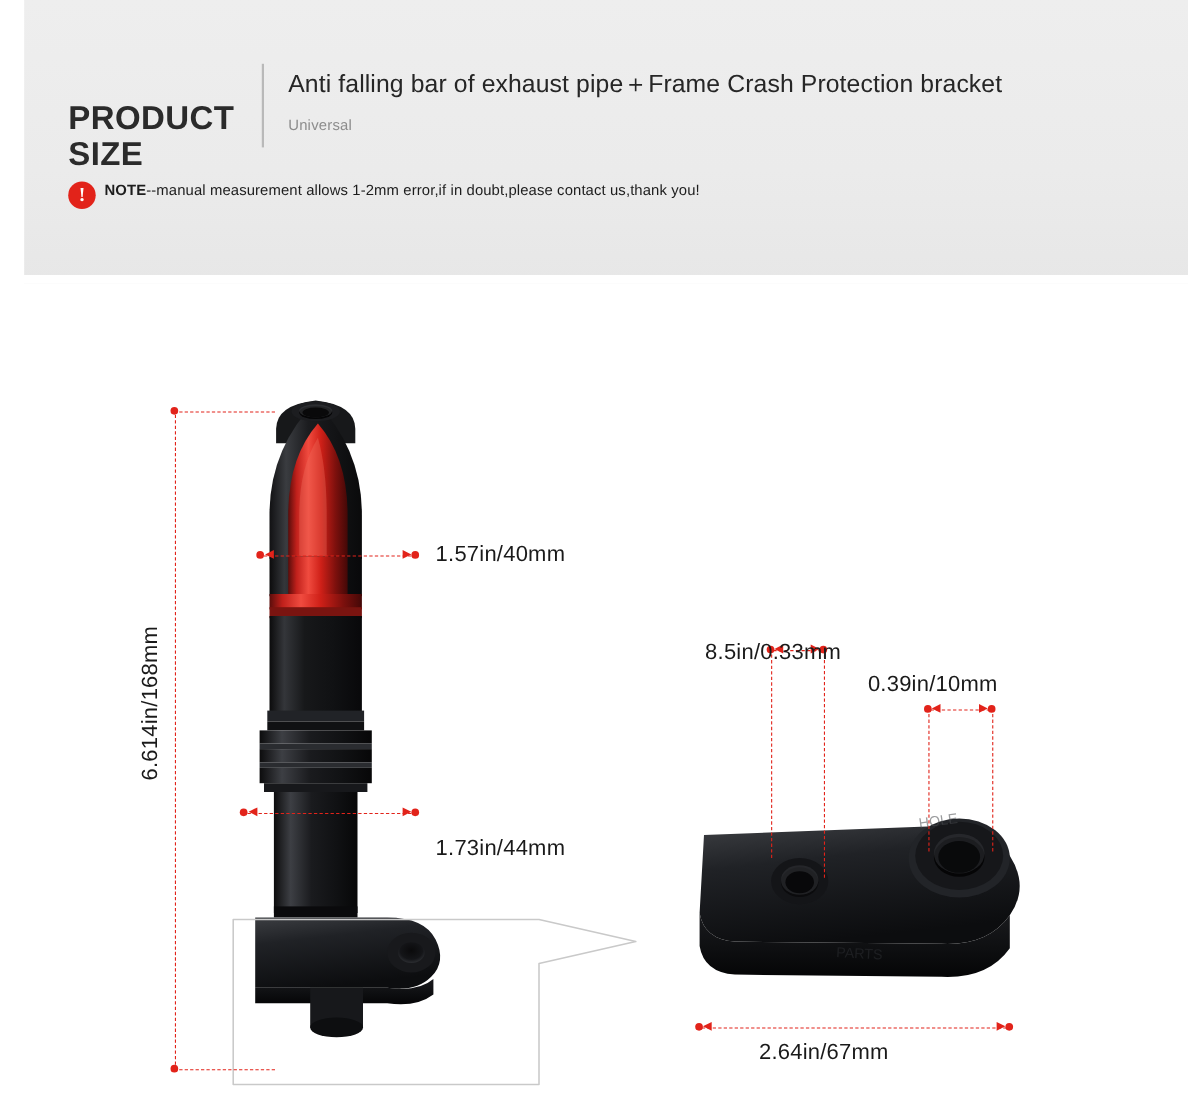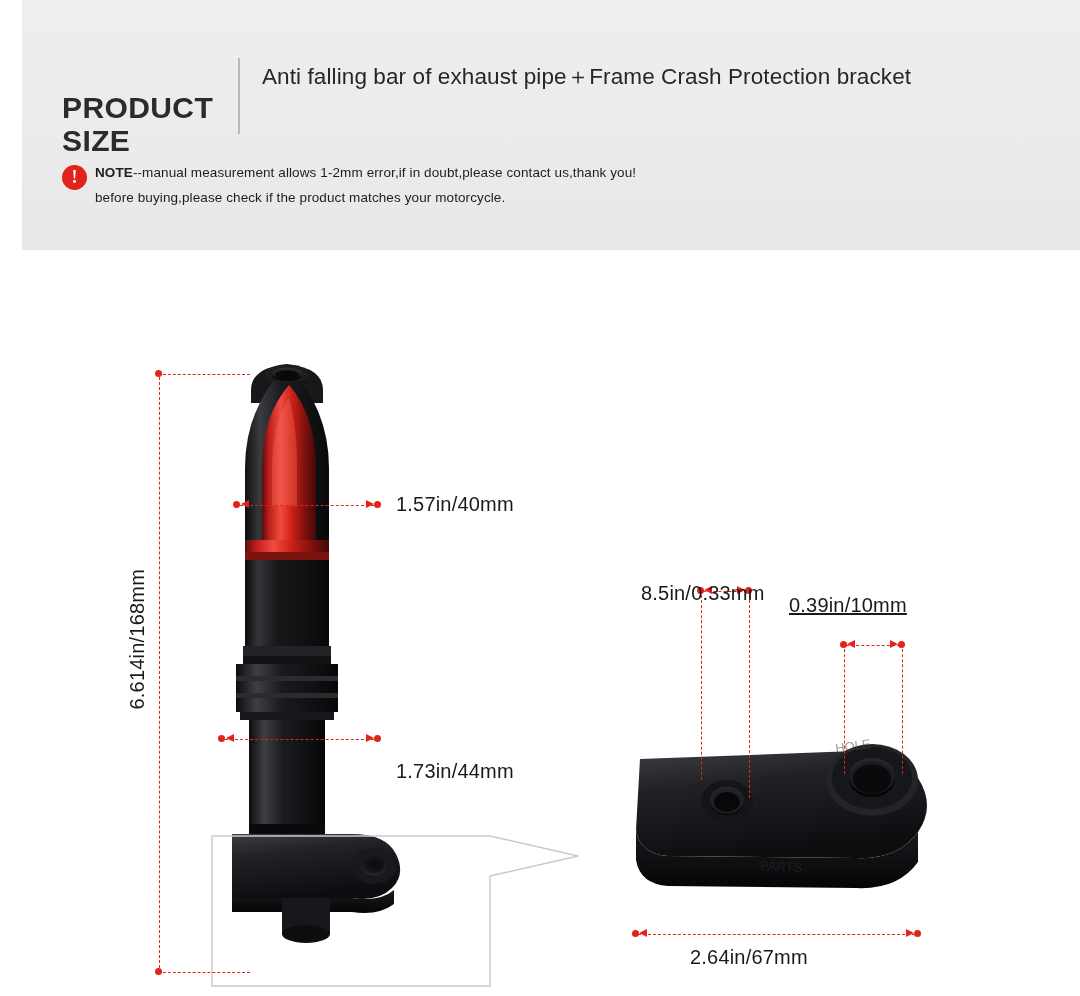--- a/index.html
+++ b/index.html
@@ -184,27 +184,27 @@
     <div class="title-main">
       <span>PRODUCT</span><br>
       <span>SIZE</span>
     </div>
   </div>
 
   <div class="divider-vert"></div>
 
   <div class="subtitle-block">
     <div class="subtitle-main">Anti falling bar of exhaust pipe＋Frame Crash Protection bracket</div>
+    <div class="subtitle-sub">Universal</div>
   </div>
 
   <div class="note-wrap">
     <div class="note-icon">!</div>
     <div class="note-lines">
       <div class="note-line1"><b>NOTE</b><span>--manual measurement allows 1-2mm error,if in doubt,please contact us,thank you!</span></div>
-      <div class="note-line2">before buying,please check if the product matches your motorcycle.</div>
     </div>
   </div>
 
   <div class="header-bottom-bar"></div>
 </div>
 
 <div class="diagram">
 
   <svg class="art" width="1080" height="738" viewBox="0 0 1080 738">
     <defs>
@@ -344,21 +344,21 @@
   <div class="arrow-r" style="left:737px; top:328px;"></div>
   <div class="dim-label" style="left:641px; top:300px;margin-top:24px;">8.5in/0.33mm</div>
 
   <div class="dot" style="left:840px; top:383px;"></div>
   <div class="dot" style="left:898px; top:383px;"></div>
   <div class="dash-h" style="left:846px; top:386.5px; width:54px;"></div>
   <div class="dash-v" style="left:843.5px; top:386px; height:130px;"></div>
   <div class="dash-v" style="left:901.5px; top:386px; height:130px;"></div>
   <div class="arrow-l" style="left:847px; top:382px;"></div>
   <div class="arrow-r" style="left:890px; top:382px;"></div>
-  <div class="dim-label" style="left:789px; top:336px;text-decoration:underline;">0.39in/10mm</div>
+  <div class="dim-label" style="left:789px; top:353px;">0.39in/10mm</div>
 
   <div class="dot" style="left:632px; top:672px;"></div>
   <div class="dot" style="left:914px; top:672px;"></div>
   <div class="dash-h" style="left:638px; top:675.5px; width:277px;"></div>
   <div class="arrow-l" style="left:639px; top:671px;"></div>
   <div class="arrow-r" style="left:906px; top:671px;"></div>
   <div class="dim-label" style="left:690px; top:688px;">2.64in/67mm</div>
 
 </div>
 

